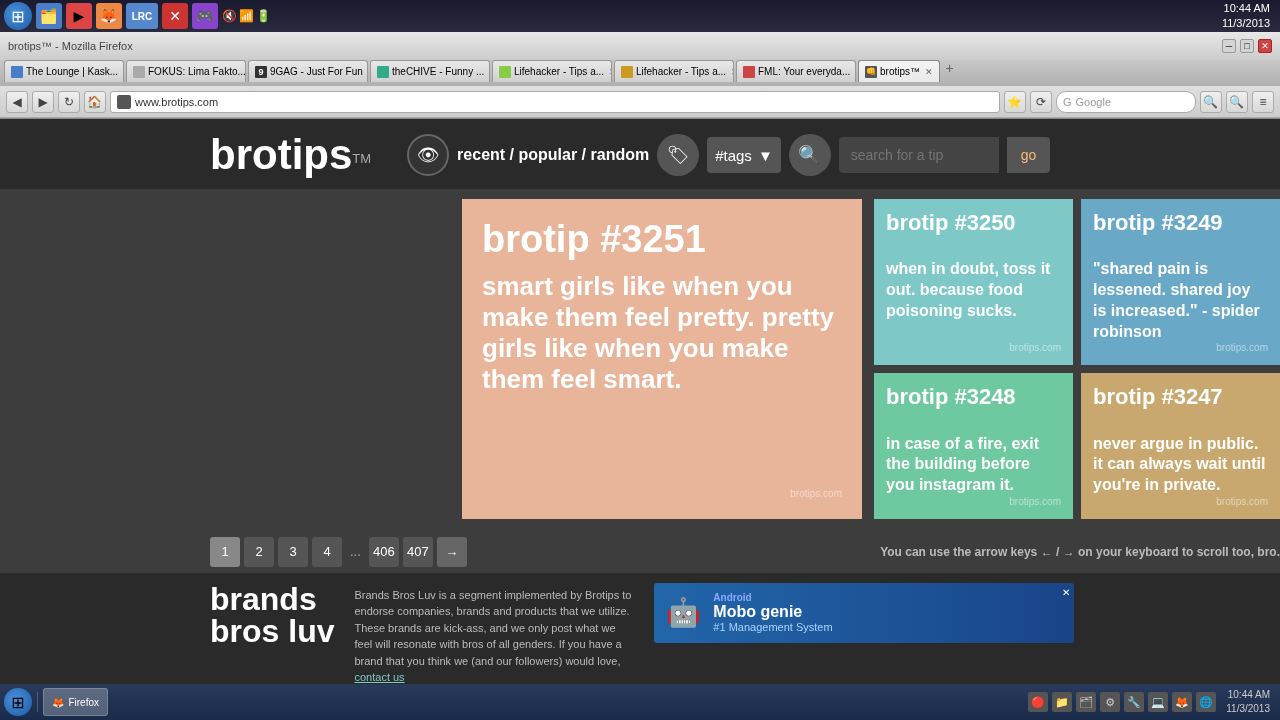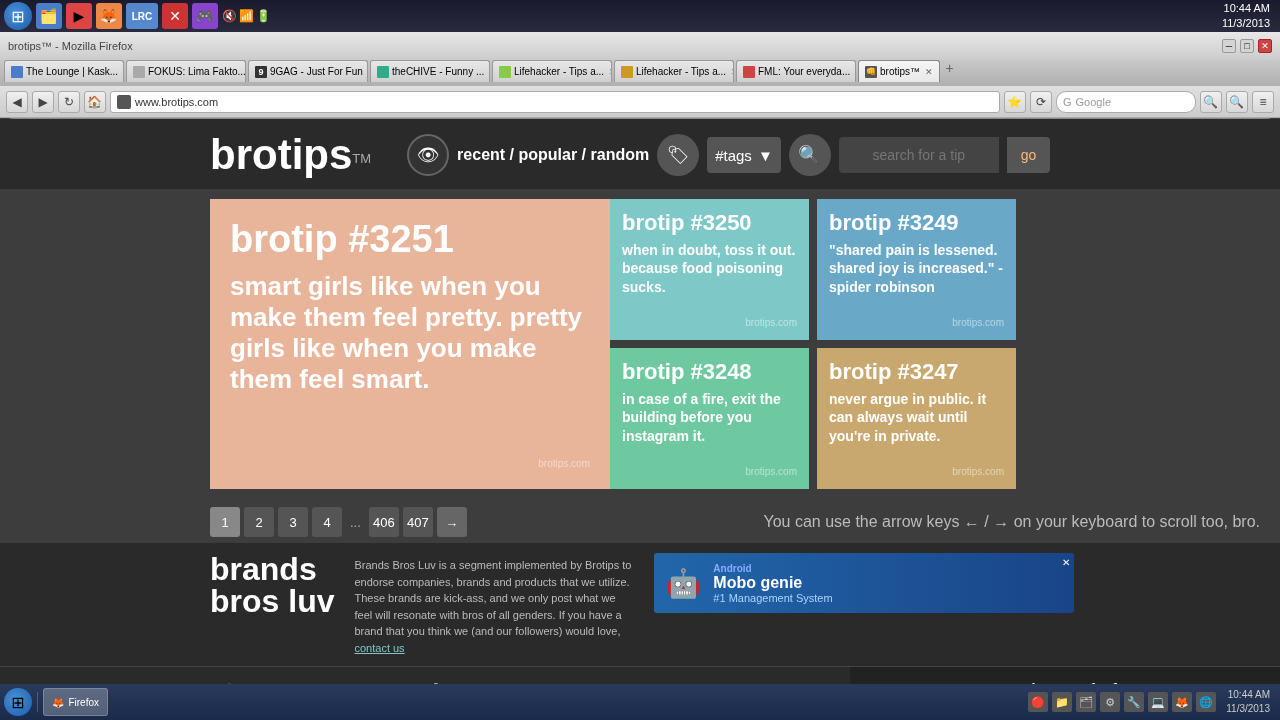--- a/index.html
+++ b/index.html
@@ -38,21 +38,20 @@
     }
     .taskbar-icons-right {
       display: flex; align-items: center; gap: 2px;
     }
     .tray-icon { color: #ccc; font-size: 12px; }
 
     
     .browser-chrome {
       background: linear-gradient(to bottom, #d4d4d4, #b8b8b8);
       border-bottom: 1px solid #888;
-      border-radius: 14px;
     }
     .browser-title-bar {
       height: 28px;
       background: linear-gradient(to bottom, #e8e8e8, #ccc);
       display: flex;
       align-items: center;
       padding: 0 8px;
       gap: 4px;
     }
     .win-control { width: 14px; height: 14px; border-radius: 2px; cursor: pointer; display: flex; align-items: center; justify-content: center; font-size: 9px; }
@@ -188,38 +187,38 @@
     .search-input-field {
       height: 36px;
       background: #444;
       border: none;
       border-radius: 4px 0 0 4px;
       padding: 0 12px;
       color: #888;
       font-size: 14px;
       width: 160px;
       outline: none;
-      text-align: center;
     }
     .go-btn {
       height: 36px;
       background: #555;
       border: none;
       border-radius: 0 4px 4px 0;
       color: #fdba74;
       font-size: 14px;
       padding: 0 14px;
       cursor: pointer;
     }
 
     
     .cards-container {
       display: flex;
       padding: 10px 0 10px 210px;
-      gap: 0;
+      gap: 12px;
+      justify-content: flex-end;
     }
     .card-main {
       width: 400px;
       min-height: 290px;
       background: #e8b49a;
       padding: 20px;
       display: flex;
       flex-direction: column;
       justify-content: space-between;
       cursor: pointer;
@@ -259,25 +258,25 @@
     .card-3248 { background: #6ec8a0; }
     .card-3247 { background: #c8a86e; }
     .card-title-small {
       font-size: 22px;
       color: white;
       font-weight: 700;
       font-family: 'Arial Black', Arial, sans-serif;
       line-height: 1.1;
     }
     .card-text-small {
-      font-size: 14px;
+      font-size: 16px;
       color: white;
       font-weight: 600;
       line-height: 1.3;
-      margin-top: 6px;
+      margin-top: 24px;
     }
 
     
     .pagination {
       display: flex;
       align-items: center;
       padding: 8px 0 6px 210px;
       gap: 4px;
     }
     .page-btn {
@@ -288,23 +287,23 @@
       border-radius: 3px;
       cursor: pointer;
       font-size: 13px;
       display: flex; align-items: center; justify-content: center;
     }
     .page-btn.active { background: #888; }
     .page-btn.arrow { background: #666; }
     .page-dots { color: #aaa; font-size: 13px; padding: 0 4px; }
     .page-hint {
       margin-left: auto;
-      margin-right: 20px;
       color: #bbb;
-      font-size: 16px;
+      font-size: 12px;
+      font-weight: bold;
     }
 
     
     .brands-section {
       display: flex;
       background: #2a2a2a;
       padding: 10px 0 10px 210px;
       gap: 20px;
       align-items: flex-start;
     }

